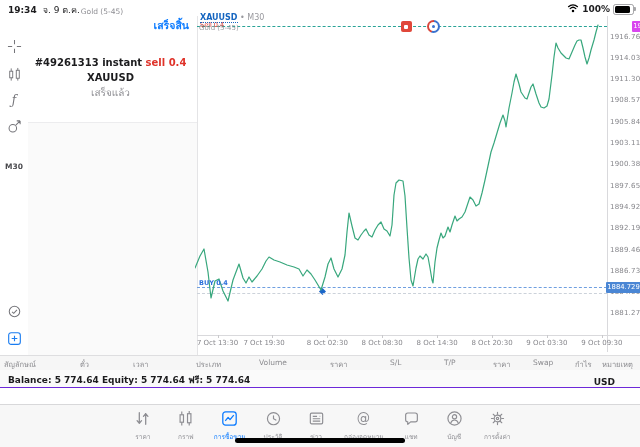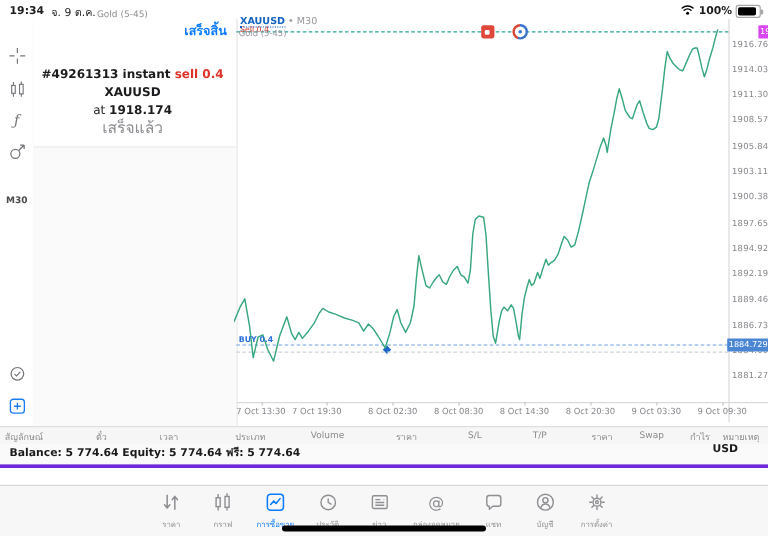--- a/index.html
+++ b/index.html
@@ -24,21 +24,21 @@
   #symbol-head{left:28px;top:6px;width:148px;text-align:center;}
   #symbol-head .sym{font-size:11px;font-weight:bold;}
   #symbol-head .chev{font-size:7px;color:#8e8e93;}
   #symbol-head .desc{font-size:7.5px;color:#8e8e93;margin-top:1px;}
   #done-btn{right:451px;top:17px;font-size:10.5px;font-weight:600;color:#0a7aff;}
   #result{left:28px;top:55px;width:165px;text-align:center;line-height:15px;}
   #result .l1{font-size:10px;font-weight:600;}
   .red{color:#df332a;}
   #result .l2{font-size:10px;}
   #result .l2 b{font-weight:bold;}
-  #result .l3{font-size:13px;color:#8e8e93;}
+  #result .l3{font-size:10px;color:#8e8e93;}
   
   #chart-title{left:200px;top:13px;z-index:3;font-size:8px;}
   #chart-title .sym{color:#1565c0;border-bottom:1px dotted #1565c0;font-weight:600;}
   #chart-title .tf2{color:#98989d;}
   #pos-overlay{left:200px;top:21px;font-size:6.5px;color:#df332a;z-index:2;}
   #chart-desc{left:199px;top:24px;font-size:7px;color:#98989d;z-index:3;}
   .dash{height:0;border-top:1px dashed #2aa397;left:197px;width:410px;z-index:1;}
   #ask-line{border-top-color:#2aa397;}
   #buy-line{border-top-color:#6f9fe0;}
   #support-line{border-top-color:#ccd2da;}
@@ -56,22 +56,22 @@
   #evt-red{left:401px;top:21px;width:11px;height:11px;background:#e0473a;border-radius:2px;z-index:2;}
   #evt-red i{position:absolute;left:2.5px;top:3.5px;width:4px;height:4px;background:#fff;border-radius:1px;}
   #evt-pie{left:427px;top:20px;width:13px;height:13px;border-radius:50%;z-index:2;
            background:conic-gradient(from 200deg,#d8453a 0 45%,#3a72cf 45% 100%);}
   #evt-pie .in{position:absolute;left:2px;top:2px;width:9px;height:9px;background:#fff;border-radius:50%;}
   #evt-pie .dot{position:absolute;left:5px;top:5px;width:3px;height:3px;background:#3a72cf;border-radius:50%;}
   
   #pos-table{left:0;top:355px;width:640px;height:14px;background:#f6f6f6;
              border-top:1px solid #dedee0;border-bottom:2px solid #be185d;}
   .th{position:absolute;top:2px;font-size:7.5px;color:#8a8a8e;white-space:nowrap;}
-  #account-bar{left:0;top:370px;width:640px;height:17px;background:#fafafa;border-bottom:3px solid #6d28d9;
-               display:flex;align-items:flex-start;}
+  #account-bar{left:0;top:370px;width:640px;height:17px;background:#fafafa;border-bottom:1px solid #6d28d9;
+               display:flex;align-items:flex-end;}
   #account-bar .sum{margin-left:8px;font-size:9px;font-weight:bold;}
   #account-bar .cur{position:absolute;right:25px;font-size:9px;font-weight:bold;}
   
   #tab-bar{left:0;top:404px;width:640px;height:43px;background:#f7f7f7;border-top:1px solid #d8d8da;
            display:flex;justify-content:center;align-items:flex-start;gap:13px;padding-top:5px;box-sizing:border-box;}
   .tab{display:flex;flex-direction:column;align-items:center;gap:1px;min-width:30px;}
   .tab .tlabel{font-size:6.5px;color:#8e8e93;white-space:nowrap;}
   .tab.active .tlabel{color:#0a7aff;}
   #home-indicator{left:50%;transform:translateX(-50%);top:438px;width:170px;height:4.5px;background:#000;border-radius:2.5px;}
 </style>
@@ -148,24 +148,20 @@
 <div class="abs" id="panel-grey"></div>
 <div class="abs" id="symbol-head">
   <div class="desc">Gold (5-45)</div>
 </div>
 <div class="abs" id="done-btn">เสร็จสิ้น</div>
 <div class="abs" id="result">
   <div class="l1">
     <span>#49261313 instant</span>
     <span class="red">sell 0.4</span>
     <span>XAUUSD</span>
-  </div>
-  <div class="l2">
-    <span>at</span>
-    <b>1918.174</b>
   </div>
   <div class="l3">เสร็จแล้ว</div>
 </div>
 
 <div class="abs" id="chart-title">
   <span class="sym">XAUUSD</span>
   <span class="tf2"> <span>•</span>
   <span>M30</span></span>
 </div>
 <div class="abs" id="pos-overlay">Sell 0.4</div>

